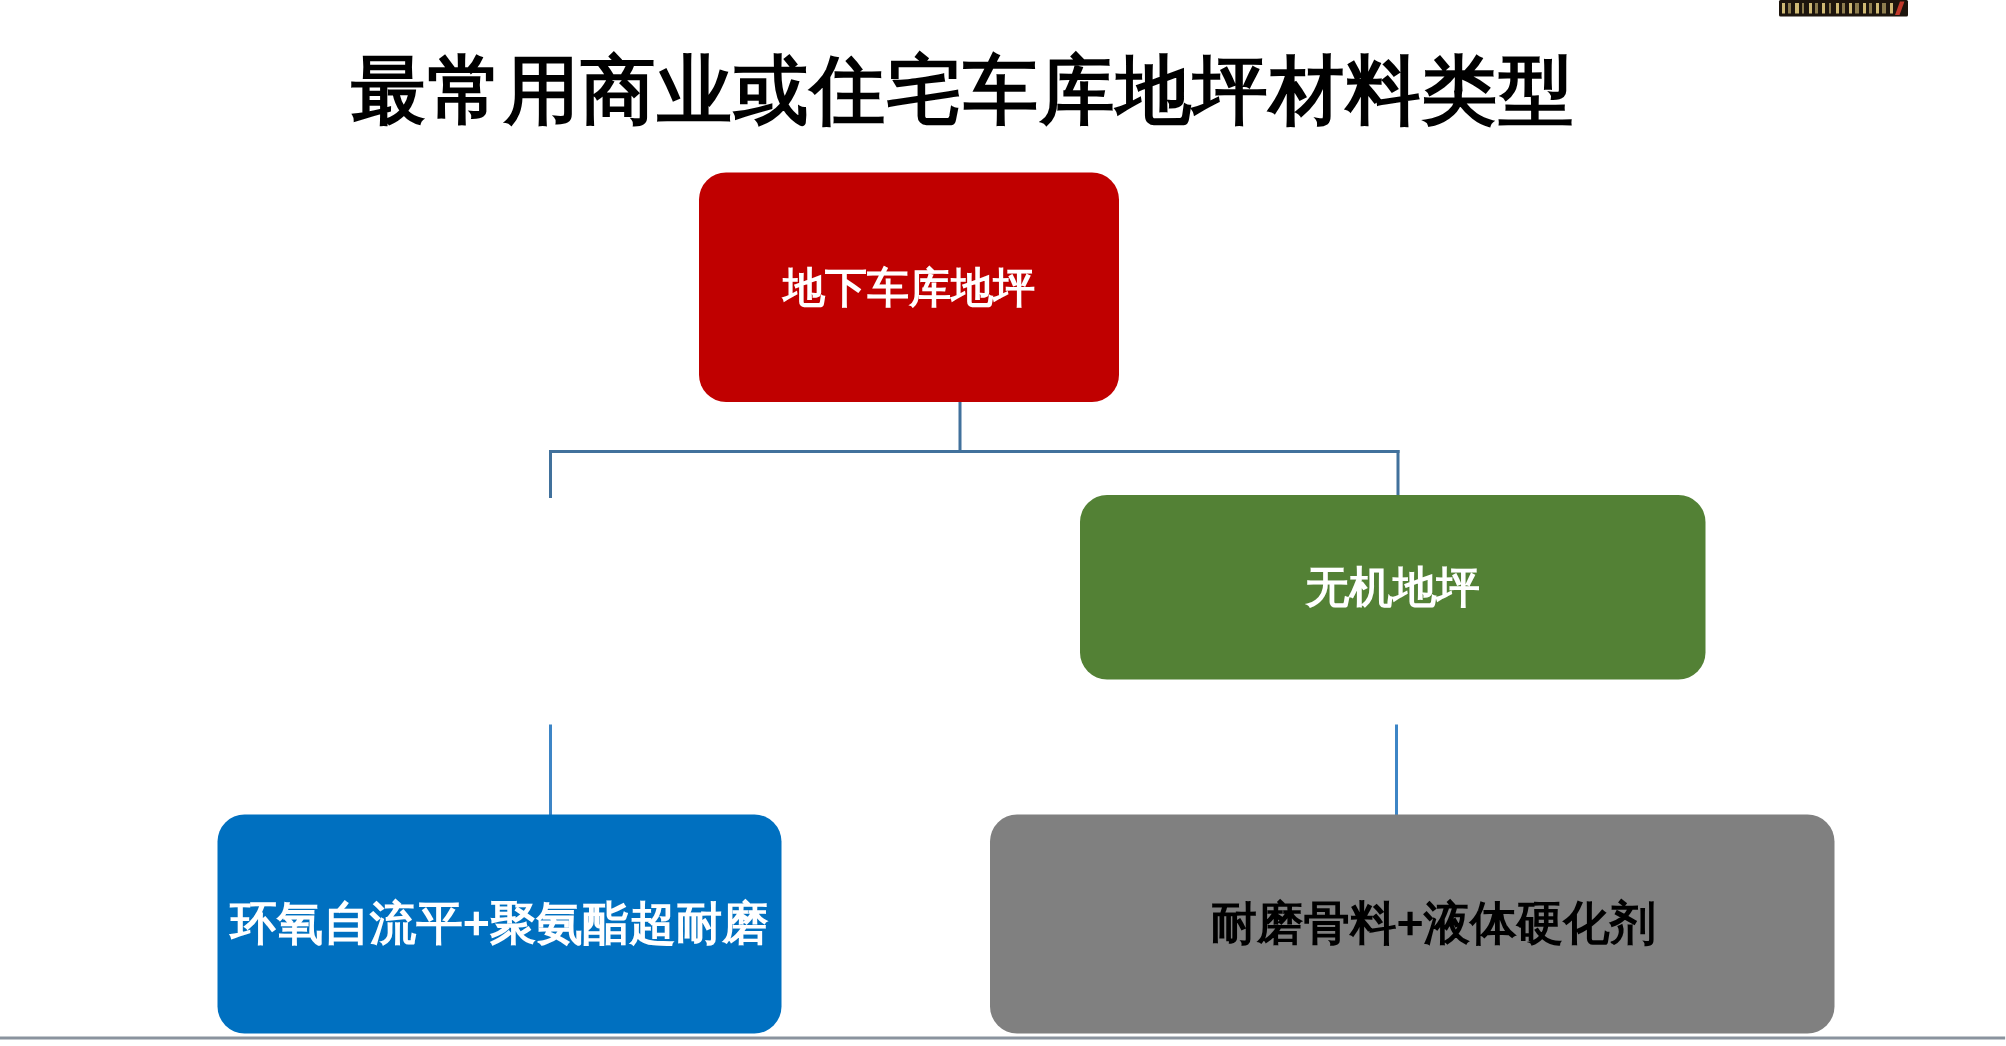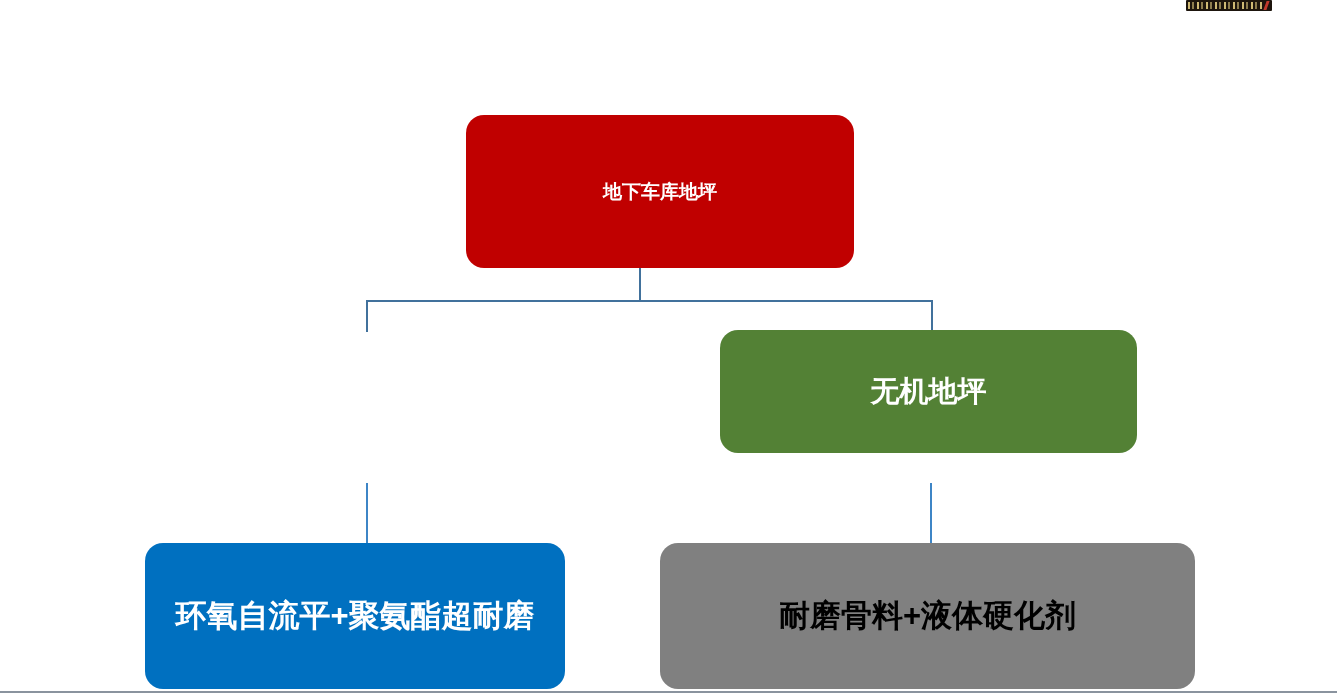--- a/index.html
+++ b/index.html
@@ -33,25 +33,25 @@
   .node {
     position: absolute;
     border-radius: 18px;
     display: flex;
     align-items: center;
     justify-content: center;
     text-align: center;
     font-weight: 700;
     white-space: nowrap;
   }
-  .node-root   { left: 466px; top: 115px; width: 388px; height: 153px; font-size: 19px; }
+  .node-root   { left: 466px; top: 115px; width: 280px; height: 153px; font-size: 28px; }
   .node-l2a    { left: 148px; top: 330px; width: 436px; height: 153px; font-size: 29px; }
   .node-l2b    { left: 720px; top: 330px; width: 417px; height: 123px; font-size: 29px; }
-  .node-l3a    { left: 145px; top: 543px; width: 420px; height: 146px; font-size: 31px; }
-  .node-l3b    { left: 660px; top: 543px; width: 535px; height: 146px; font-size: 31px; }
+  .node-l3a    { left: 145px; top: 543px; width: 376px; height: 146px; font-size: 31px; }
+  .node-l3b    { left: 660px; top: 543px; width: 535px; height: 146px; font-size: 31px; padding-left: 28px; }
   .connector {
     position: absolute;
     pointer-events: none;
   }
   .conn-stem-root { left: 639px; top: 268px; width: 2px;   height: 34px; }
   .conn-hbar      { left: 366px; top: 300px; width: 567px; height: 2px;  }
   .conn-drop-l    { left: 366px; top: 300px; width: 2px;   height: 32px; }
   .conn-drop-r    { left: 931px; top: 300px; width: 2px;   height: 32px; }
   .conn-lower-l   { left: 366px; top: 483px; width: 2px;   height: 61px; }
   .conn-lower-r   { left: 930px; top: 483px; width: 2px;   height: 61px; }
@@ -90,20 +90,21 @@
     width: 3px;
     height: 9px;
     transform: skewX(-20deg);
   }
 </style>
 </head>
 <body>
 
 <div class="slide">
 
+  <div class="slide-title" style="color: rgb(0, 0, 0);">最常用商业或住宅车库地坪材料类型</div>
 
   <div class="corner-badge" style="background-color: rgb(29, 21, 13);">
     <div class="badge-marks"></div>
     <div class="badge-slash" style="background-color: rgb(192, 57, 43);"></div>
   </div>
 
   <div class="connector conn-stem-root" style="background-color: rgb(65, 113, 156);"></div>
   <div class="connector conn-hbar" style="background-color: rgb(65, 113, 156);"></div>
   <div class="connector conn-drop-l" style="background-color: rgb(65, 113, 156);"></div>
   <div class="connector conn-drop-r" style="background-color: rgb(65, 113, 156);"></div>

